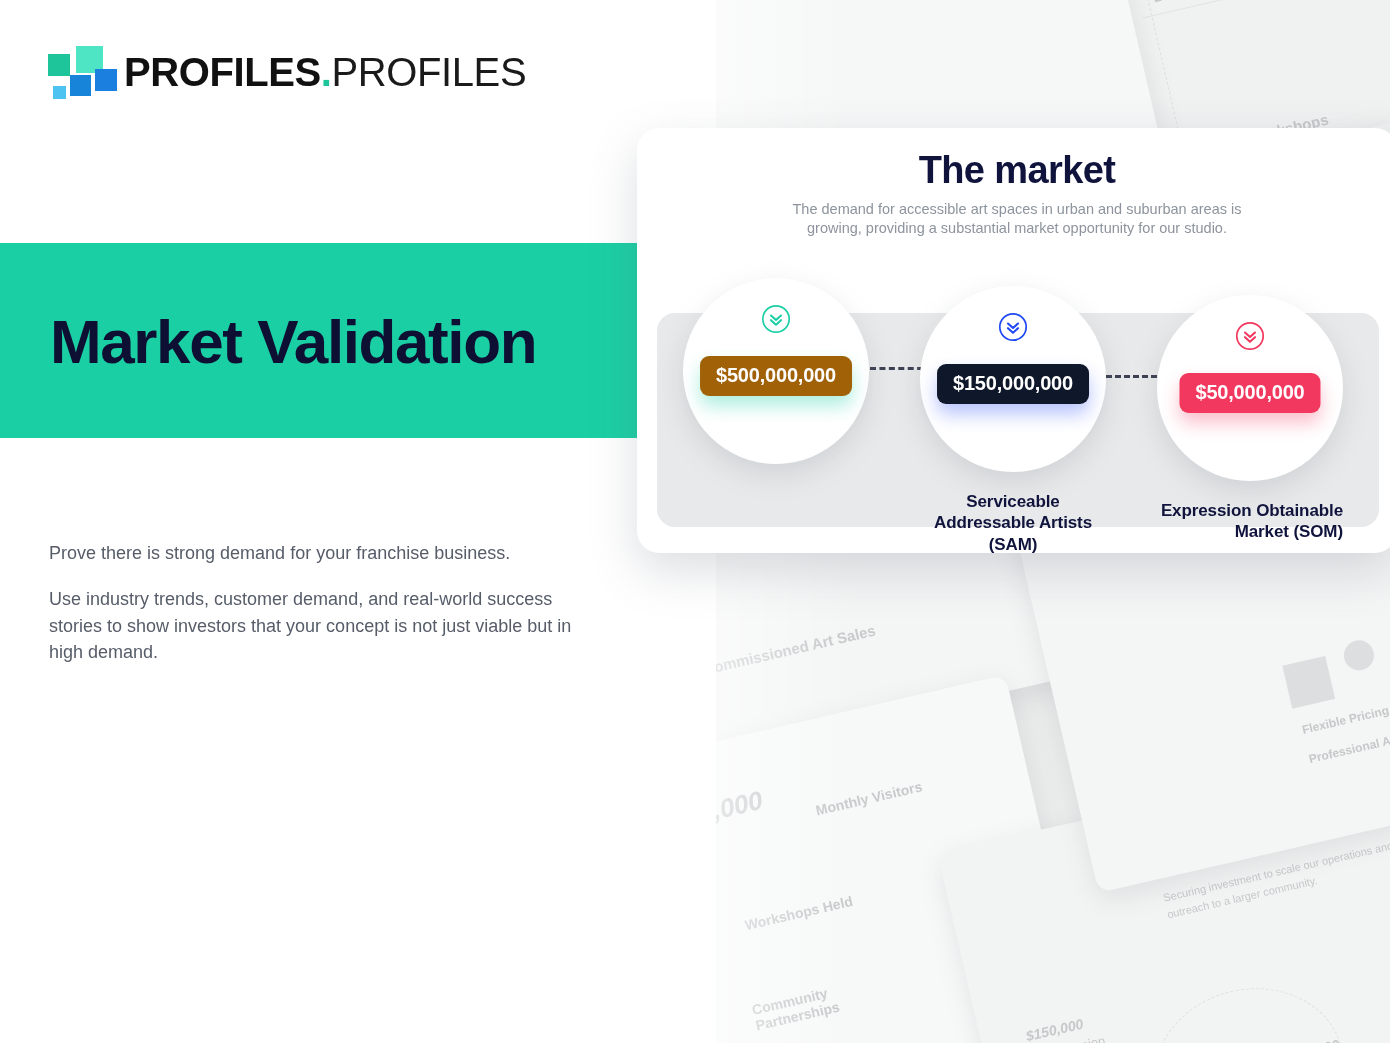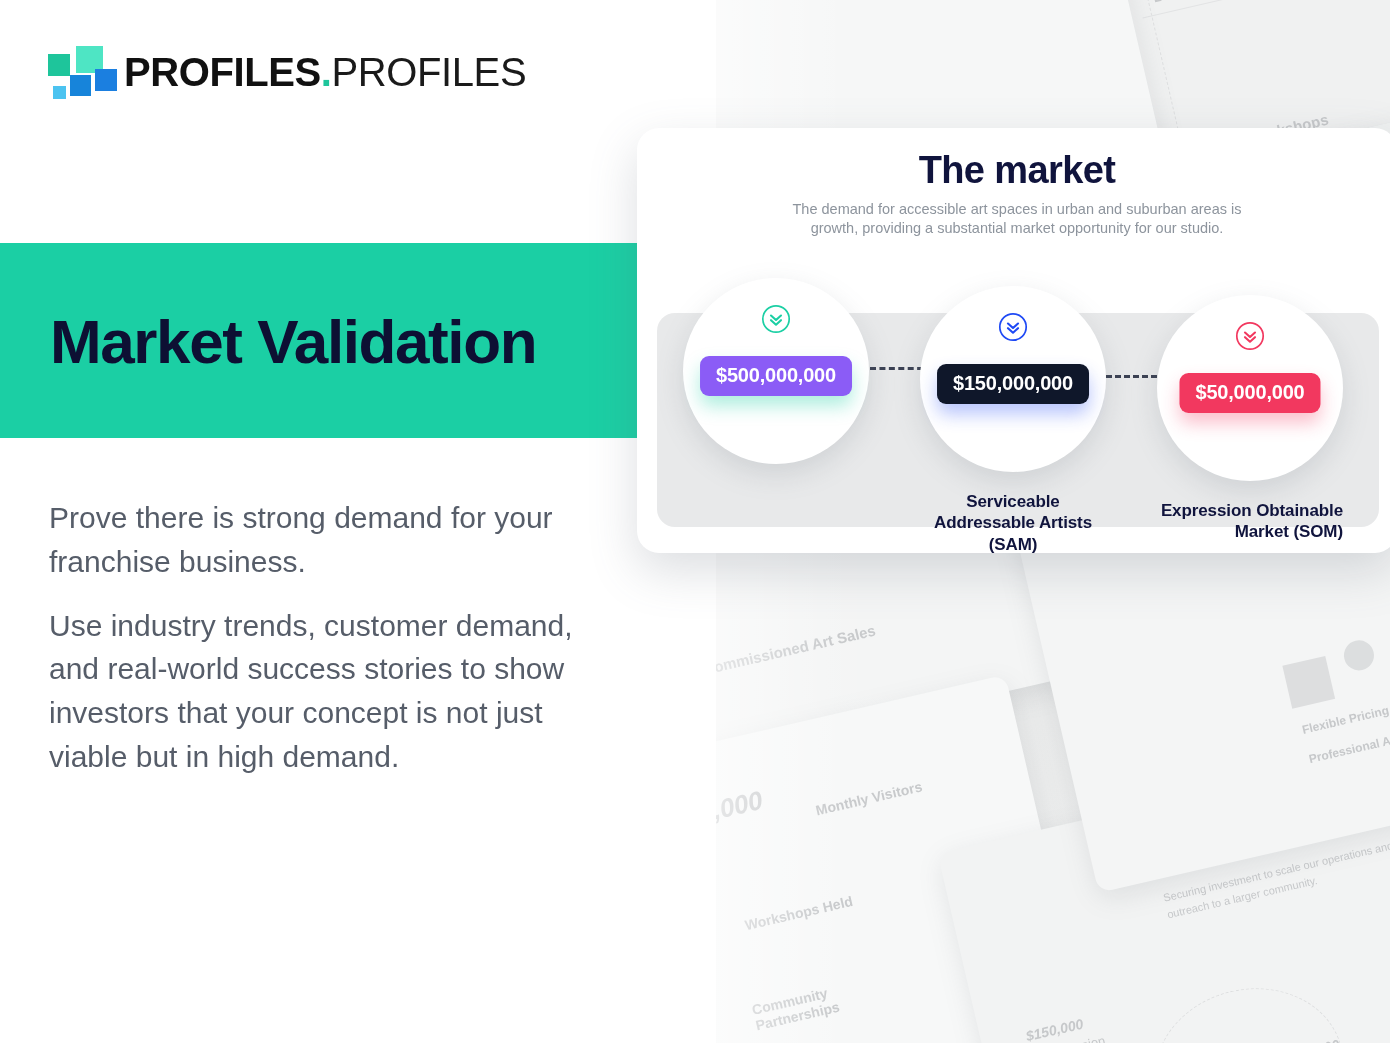--- a/index.html
+++ b/index.html
@@ -117,24 +117,24 @@
     transform:translateY(-50%);
     font-size:62px;
     font-weight:700;
     letter-spacing:-1.4px;
     color:#0d1033;
     white-space:nowrap;
   }
 
   .body-copy{
     position:absolute;
-    left:49px; top:496px;
+    left:49px; top:540px;
     width:540px;
     color:#565d69;
-    font-size:30px;
+    font-size:18px;
     line-height:1.46;
     font-weight:400;
   }
   .body-copy p + p{ margin-top:20px; }
 
   
   .market-card{
     position:absolute;
     left:637px; top:128px;
     width:760px; height:425px;
@@ -211,21 +211,21 @@
     transform:translateX(-50%);
     padding:9px 16px 11px;
     border-radius:9px;
     color:#ffffff;
     font-size:20px;
     font-weight:800;
     letter-spacing:-0.2px;
     white-space:nowrap;
     line-height:1;
   }
-  .pill.teal{ background:#8b5cf6; box-shadow:0 10px 18px rgba(27,207,164,0.35); }
+  .pill.teal{ background:#a16207; box-shadow:0 10px 18px rgba(27,207,164,0.35); }
   .pill.blue{ background:#0f172a; box-shadow:0 10px 18px rgba(30,73,245,0.32); }
   .pill.pink{ background:#f2385f; box-shadow:0 10px 18px rgba(242,56,95,0.32); }
 
   .tier-label{
     margin-top:19px;
     font-size:17px;
     font-weight:800;
     line-height:1.25;
     color:#10143d;
     letter-spacing:-0.1px;
@@ -328,21 +328,21 @@
     <div class="headline">Market Validation</div>
   </div>
 
   <div class="body-copy">
     <p>Prove there is strong demand for your franchise business.</p>
     <p>Use industry trends, customer demand, and real-world success stories to show investors that your concept is not just viable but in high demand.</p>
   </div>
 
   <div class="market-card">
     <div class="card-title">The market</div>
-    <div class="card-sub">The demand for accessible art spaces in urban and suburban areas is growth, providing a substantial market opportunity for our studio.</div>
+    <div class="card-sub">The demand for accessible art spaces in urban and suburban areas is growing, providing a substantial market opportunity for our studio.</div>
     <div class="panel"></div>
   </div>
 
   <div class="connector" id="conn-1"></div>
   <div class="connector" id="conn-2"></div>
 
   <div class="tiers">
 
     <div class="tier" id="tier-tam">
       <div class="bubble">

